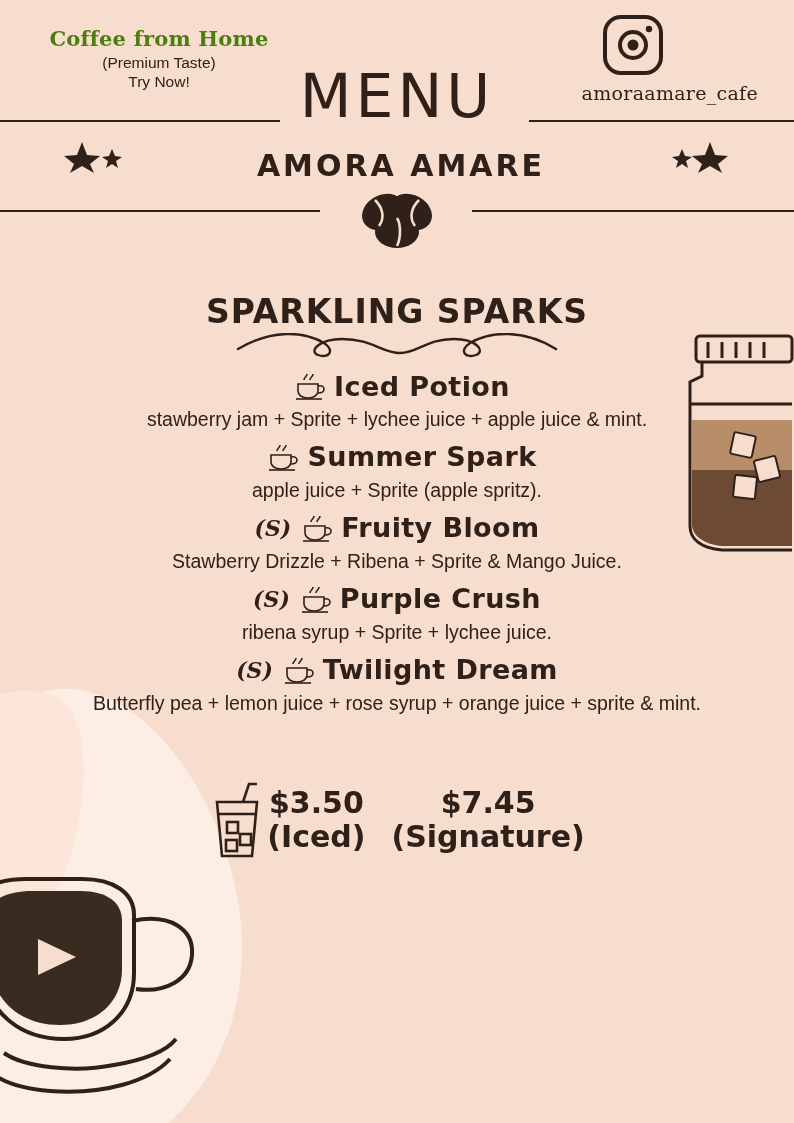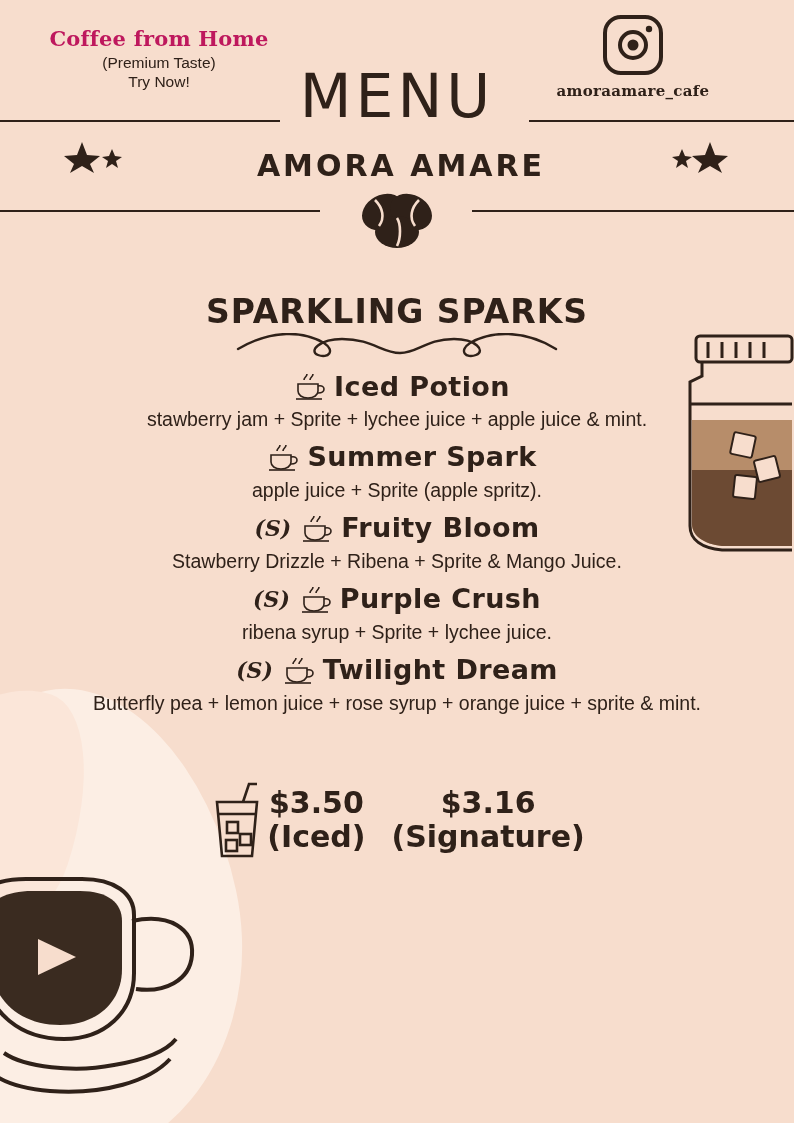--- a/index.html
+++ b/index.html
@@ -73,44 +73,45 @@
     left: 34px;
     top: 26px;
     width: 250px;
     text-align: center;
   }
   .brand-tag .line1 {
     font-family: "DejaVu Serif", serif;
     font-weight: bold;
     font-size: 21px;
     letter-spacing: .2px;
-    color: #be185d;
+    color: #4d7c0f;
   }
   .brand-tag .line2 {
     font-size: 15.5px;
     line-height: 1.22;
     margin-top: 3px;
     color: #2f2119;
   }
   .ig-block {
     position: absolute;
     right: 36px;
     top: 14px;
     width: 250px;
     text-align: center;
   }
   .ig-icon {
     display: block;
     margin: 0 auto 6px auto;
   }
   .ig-handle {
     font-family: "DejaVu Serif", serif;
-    font-weight: bold;
-    font-size: 15px;
+    font-weight: normal;
+    font-size: 19px;
     letter-spacing: .3px;
+    text-align: right;
   }
 
   .menu-title {
     position: absolute;
     left: 0; right: 0;
     top: 66px;
     text-align: center;
     font-family: "DejaVu Sans", sans-serif;
     font-weight: normal;
     font-size: 60px;
@@ -421,19 +422,19 @@
         <rect x="31" y="54" width="11" height="11"></rect>
         <rect x="17" y="60" width="11" height="11"></rect>
       </g>
     </svg>
     <div class="price-text">
       <div class="price-col">
         <div>$3.50</div>
         <div>(Iced)</div>
       </div>
       <div class="price-col">
-        <div>$3.16</div>
+        <div>$7.45</div>
         <div>(Signature)</div>
       </div>
     </div>
   </div>
 
 </div>
 
 </body></html>

